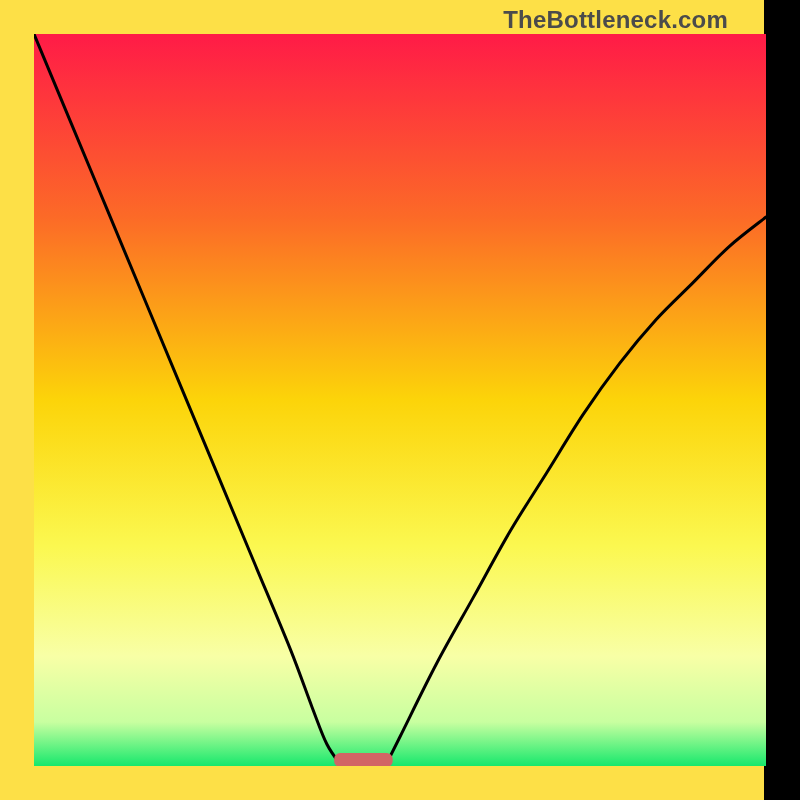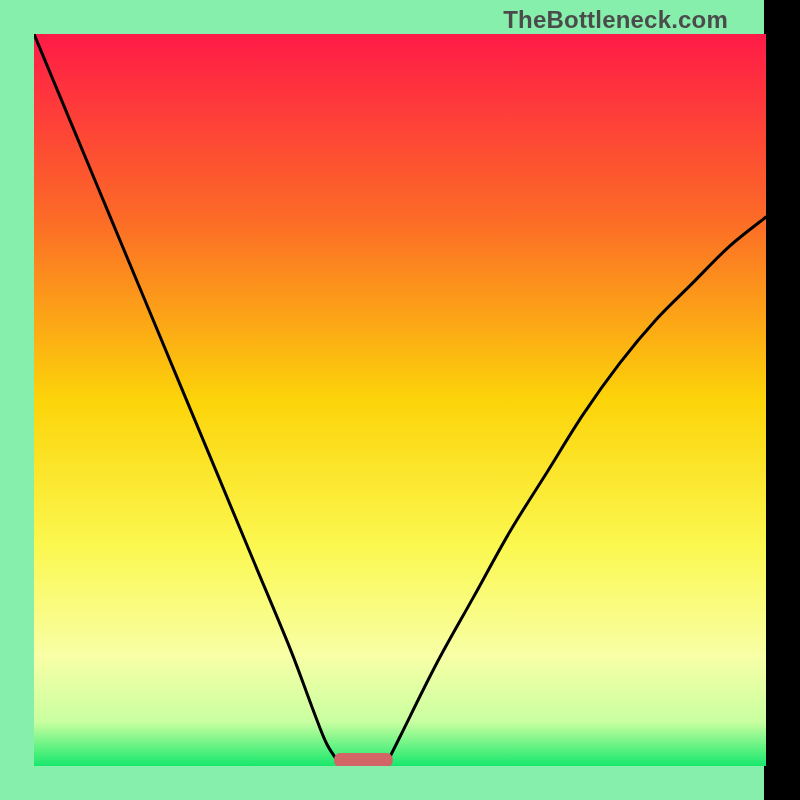--- a/index.html
+++ b/index.html
@@ -10,21 +10,21 @@
     background: #000000;
     overflow: hidden;
     font-family: Arial, Helvetica, sans-serif;
   }
   .frame {
     position: absolute;
     left: 0;
     top: 0;
     width: 764px;
     height: 800px;
-    background: #86efac;
+    background: #fde047;
   }
   .plot {
     position: absolute;
     left: 34px;
     top: 34px;
     width: 732px;
     height: 732px;
     overflow: hidden;
   }
   .watermark {

